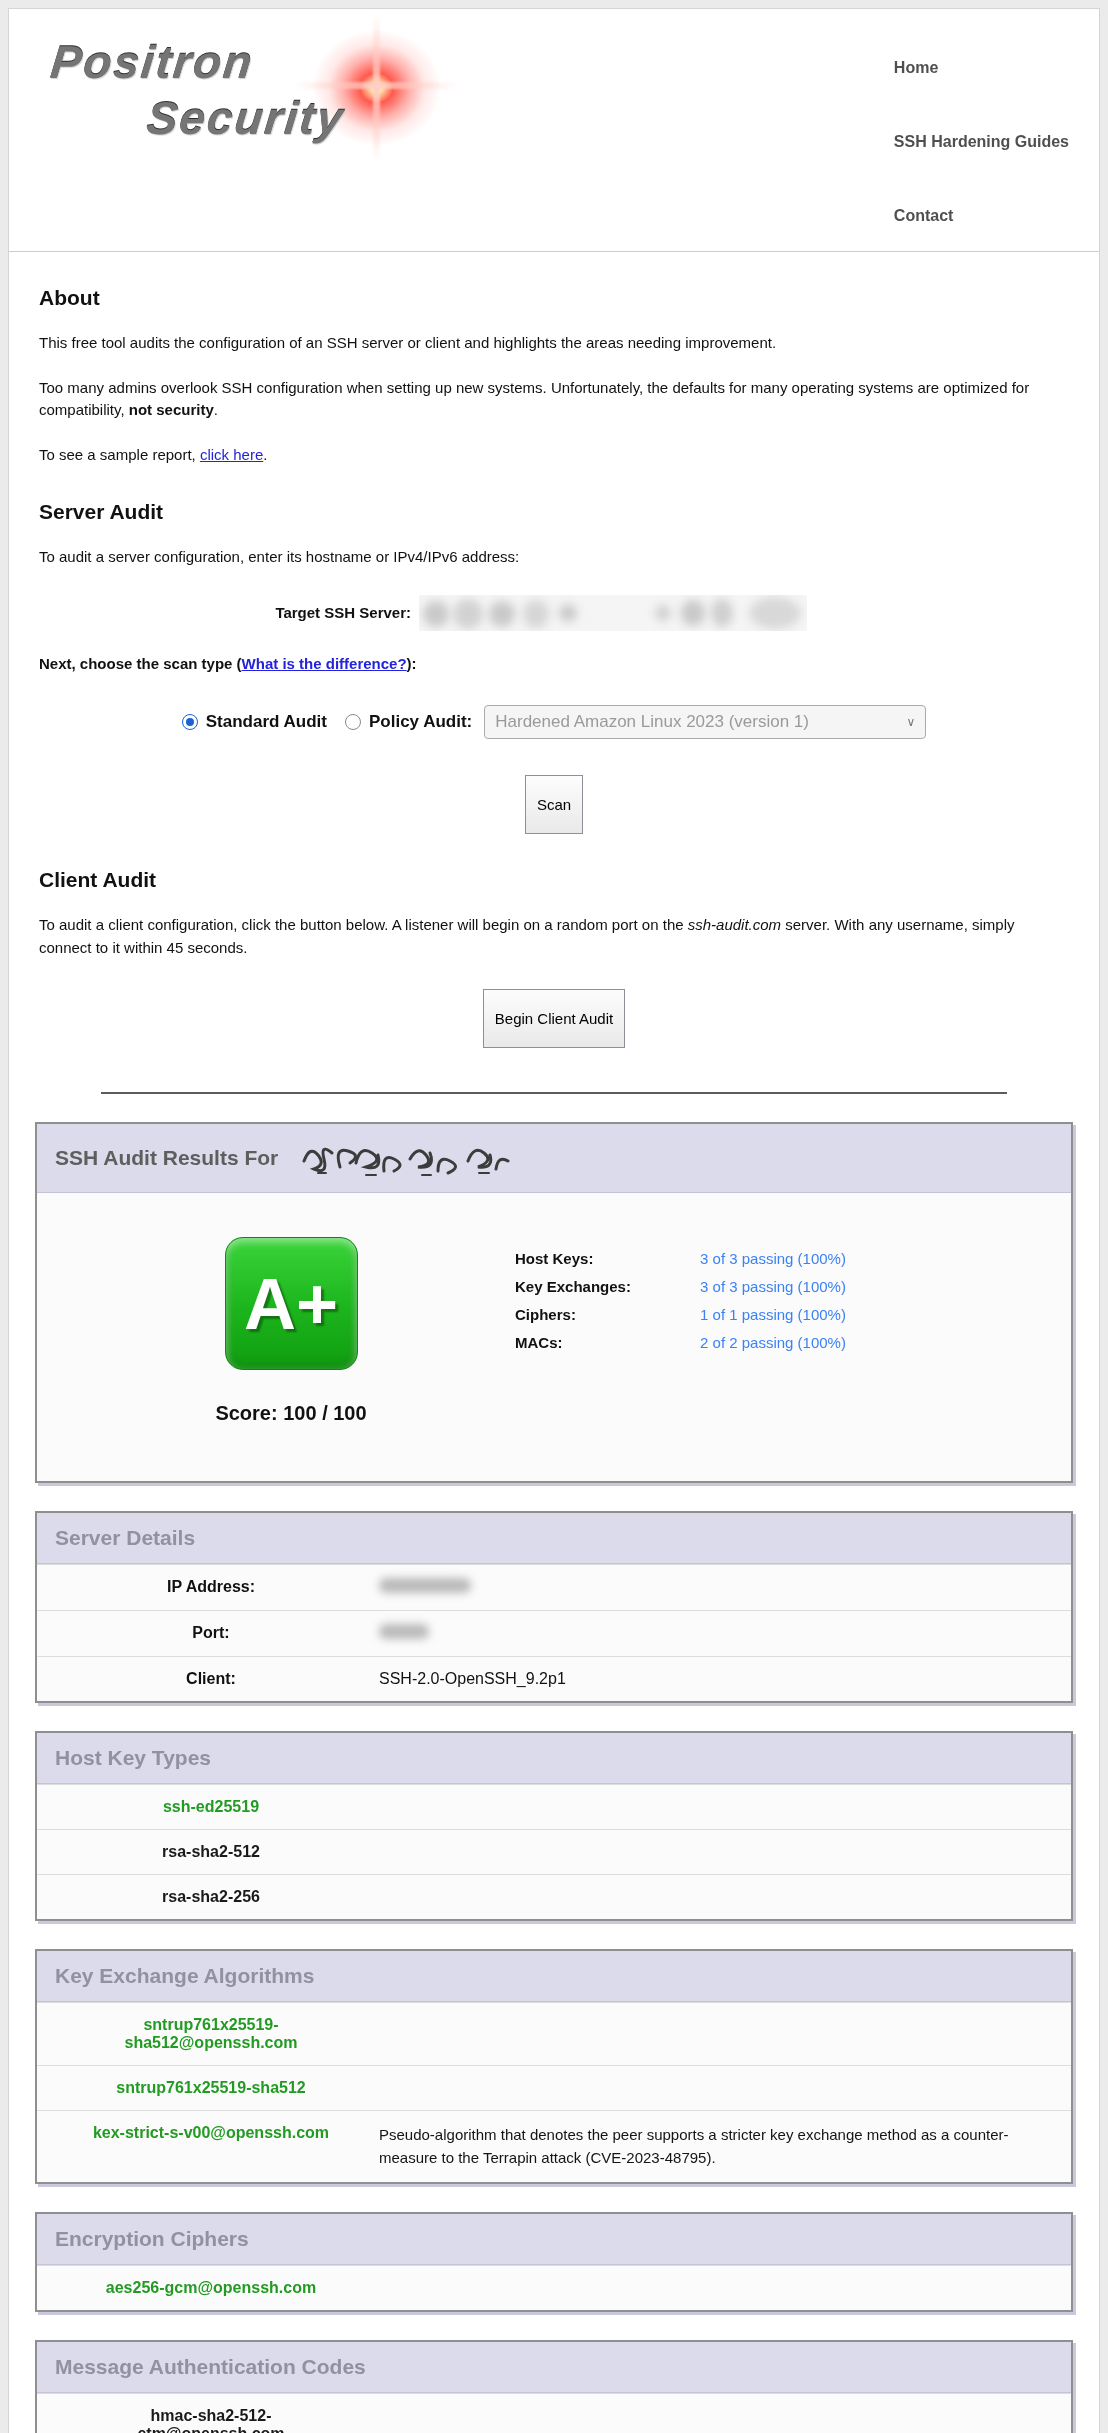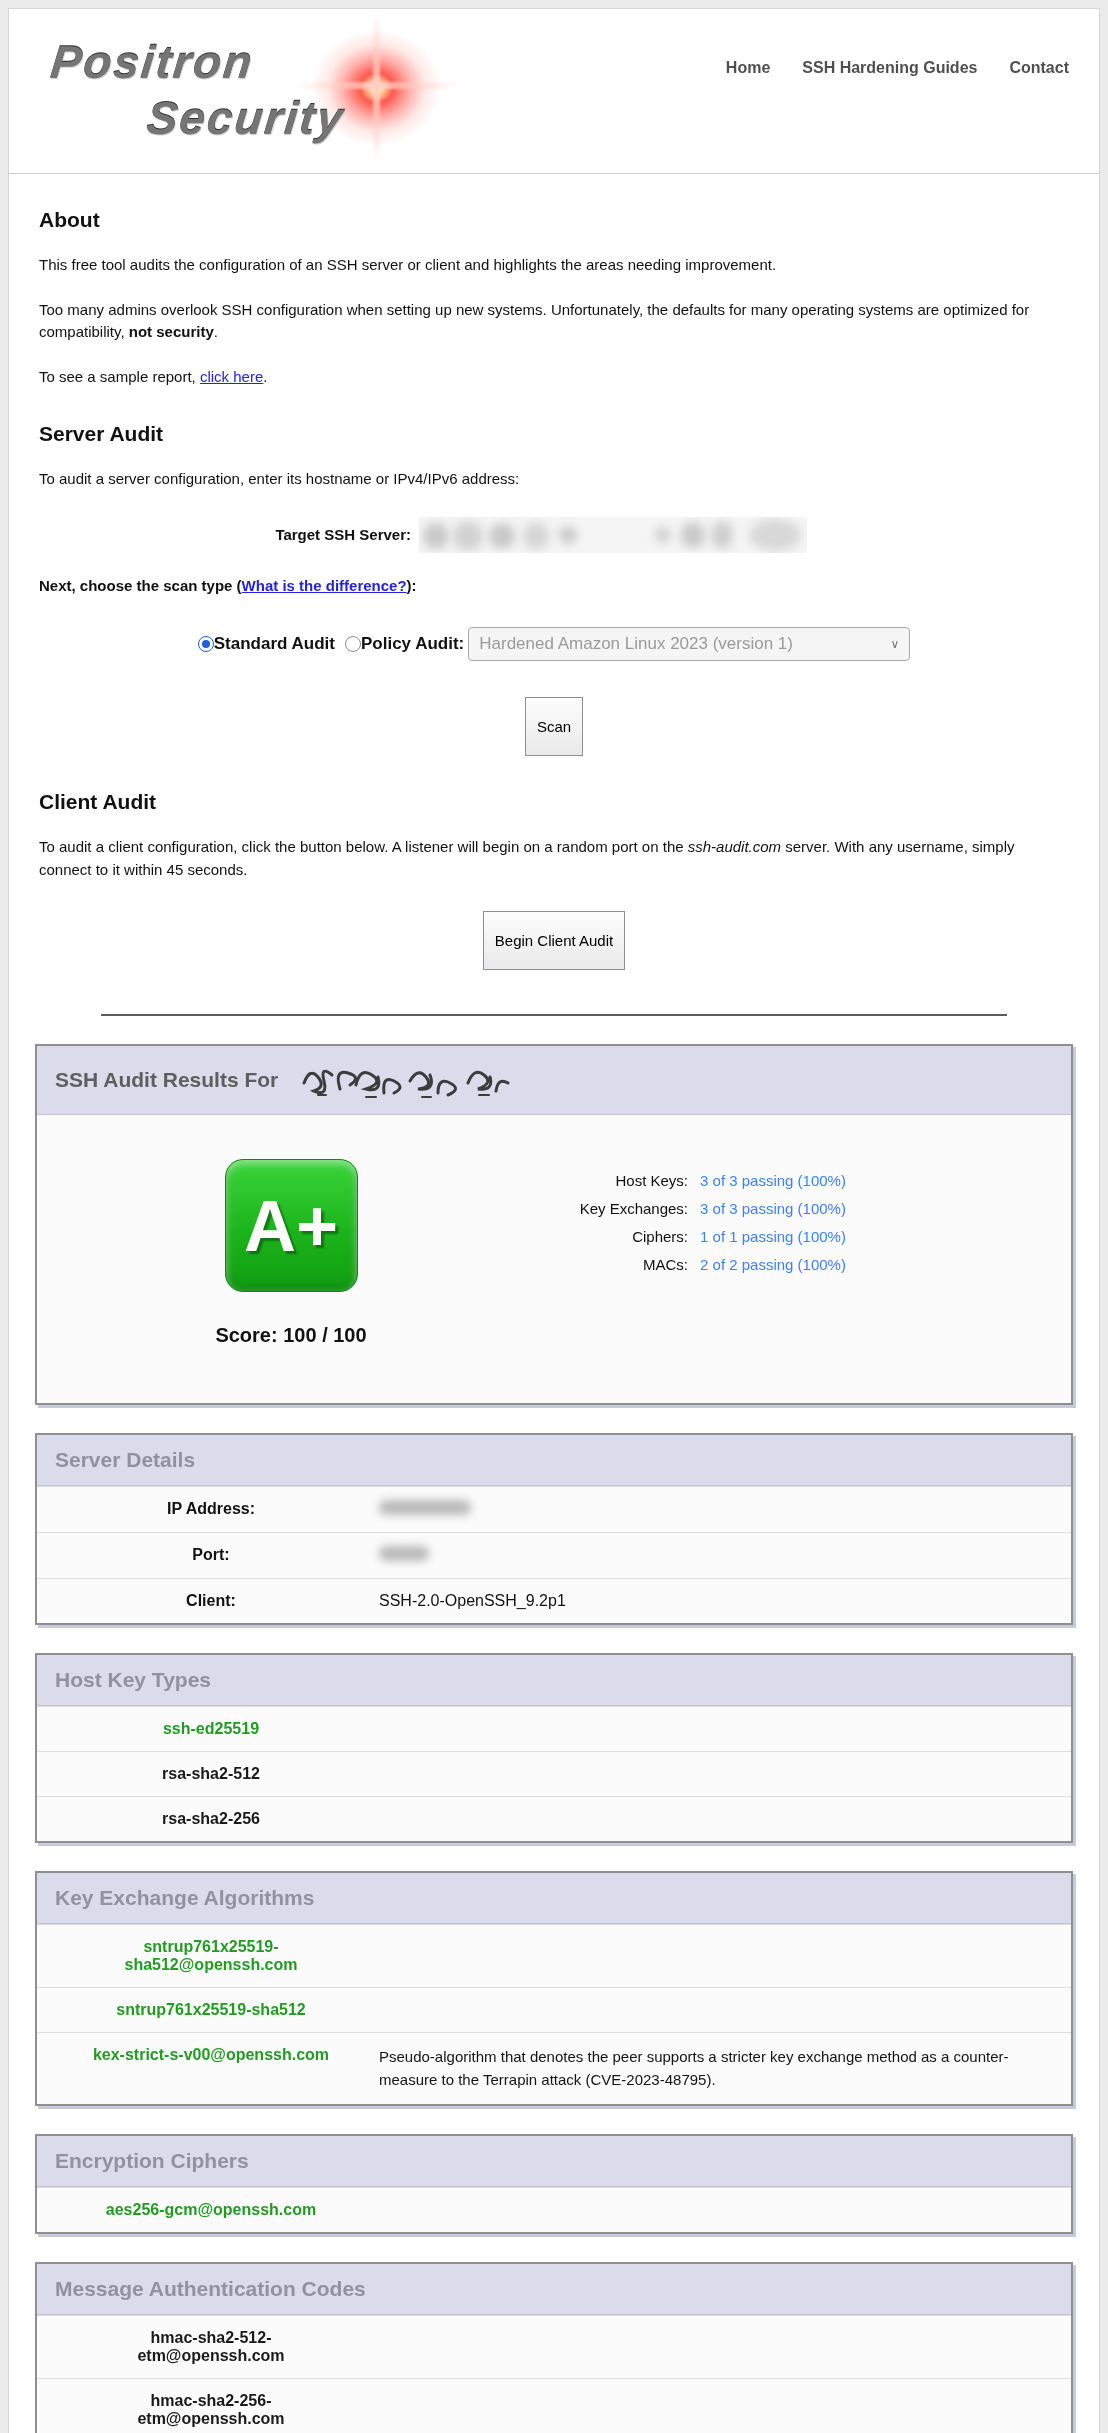--- a/index.html
+++ b/index.html
@@ -14,39 +14,39 @@
   .logo-flare { position: absolute; left: 255px; top: -12px; width: 165px; height: 150px; pointer-events: none;
     background: radial-gradient(closest-side, #ffffff 0%, #ffe9b0 6%, #ff5a4e 20%, rgba(255,80,70,.45) 40%, rgba(255,130,120,.18) 58%, transparent 78%); }
   .logo-flare::before { content:""; position:absolute; left: 48%; top: 0; width: 7px; height: 100%;
     background: linear-gradient(180deg, transparent, rgba(255,205,195,.95) 50%, transparent); filter: blur(1px); }
   .logo-flare::after { content:""; position:absolute; top: 46%; left: 0; height: 7px; width: 100%;
     background: linear-gradient(90deg, transparent, rgba(255,205,195,.9) 50%, transparent); filter: blur(1px); }
   .logo-text { position: relative; font-style: italic; font-weight: bold; transform: skewX(-6deg);
     color: #757575; text-shadow: 0 -1px 0 #2f2f2f, 1px 1px 1px #cfcfcf; letter-spacing: 2px; }
   .logo-l1 { font-size: 46px; margin: 10px 0 0 12px; }
   .logo-l2 { font-size: 46px; margin: 2px 0 0 108px; }
-  .nav { margin-left: auto; display: flex; gap: 32px; padding-top: 34px; }
+  .nav { margin-left: auto; display: flex; gap: 56px; padding-top: 34px; flex-direction: column; }
   .nav a { color: #4f4f4f; font-weight: bold; font-size: 16px; text-decoration: none; }
   .header-sep { border: 0; border-top: 1px solid #ccc; margin: 26px 0 0 0; }
 
   
   .content { padding: 0 30px; }
   h3.sec { font-size: 21px; font-weight: bold; margin: 34px 0 0 0; }
   p.body { font-size: 15px; line-height: 1.5; margin: 22px 0 0 0; }
   a.link { color: #2323dd; text-decoration: underline; }
   .em { font-style: italic; }
   .b { font-weight: bold; }
 
   
   .target-row { display: flex; align-items: center; margin: 26px 0 10px 0; }
   .target-label { flex: 0 0 380px; text-align: right; font-weight: bold; font-size: 15px; padding-right: 8px; }
   .redacted-input { width: 388px; height: 36px; background: #f5f5f5; border-radius: 2px; overflow: hidden; position: relative; }
   .blob { position: absolute; border-radius: 50%; background: #c9c9c9; filter: blur(5px); }
   .scan-type { margin-top: 34px; font-size: 15px; font-weight: bold; }
-  .scan-row { display: flex; align-items: center; justify-content: center; margin: 30px 0 0 0; }
+  .scan-row { display: flex; align-items: center; justify-content: center; margin: 30px 0 0 0; gap: 8px; }
   .radio { width: 16px; height: 16px; border: 1px solid #8a8a8a; border-radius: 50%; background: #fff; display: inline-block; position: relative; flex: 0 0 auto; }
   .radio.sel { border-color: #1c62d2; }
   .radio.sel::after { content: ""; position: absolute; left: 3px; top: 3px; width: 8px; height: 8px; border-radius: 50%; background: #1c62d2; }
   .scan-row label { font-weight: bold; font-size: 17px; }
   .fake-select { width: 442px; height: 34px; background: #f5f5f5; border: 1px solid #ababab; border-radius: 4px;
     display: flex; align-items: center; padding: 0 10px; color: #9a9a9a; font-size: 17px; margin-left: 4px; }
   .fake-select .chev { margin-left: auto; color: #777; font-size: 12px; }
   .btn { display: inline-block; font-size: 15px; padding: 20px 11px; background: linear-gradient(#fdfdfd, #e9e9e9);
     border: 1px solid #8d8d9b; border-radius: 0; color: #000; cursor: pointer; font-family: "Liberation Sans", sans-serif; }
   .center { text-align: center; }
@@ -71,21 +71,21 @@
   .results-body { display: flex; padding: 44px 30px 56px 30px; background: #fbfbfb; }
   .grade-col { flex: 0 0 46%; display: flex; flex-direction: column; align-items: center; }
   .grade-badge { width: 133px; height: 133px; border-radius: 18px; border: 1px solid #0d880d;
     background: linear-gradient(180deg, #3ad43a 0%, #1cb41c 55%, #109d10 100%);
     box-shadow: inset 0 3px 8px rgba(255,255,255,.55), inset 0 -4px 8px rgba(0,60,0,.25);
     display: flex; align-items: center; justify-content: center;
     color: #fff; font-size: 72px; font-weight: bold; text-shadow: 3px 3px 2px rgba(0,0,0,.35); }
   .score { font-weight: bold; font-size: 20px; margin-top: 32px; }
   .stats-col { flex: 1; padding-top: 13px; }
   .stat-row { display: flex; margin-bottom: 11px; font-size: 15px; }
-  .stat-label { flex: 0 0 185px; text-align: right; font-weight: normal; padding-right: 12px; }
+  .stat-label { flex: 0 0 185px; font-weight: bold; padding-right: 12px; }
   .stat-value { color: #3b82f6; }
 
   
   .scribble { height: 42px; margin-left: 10px; }
   .pill-redact { background: #b9b9b9; filter: blur(4px); border-radius: 7px; display: inline-block; }
 
   
   .footer-box { margin: 16px 8px 12px 8px; background: #fff; border: 1px solid #d4d4d4; padding: 40px 20px 34px 20px;
     text-align: center; font-size: 13.5px; color: #111; }
 </style>

